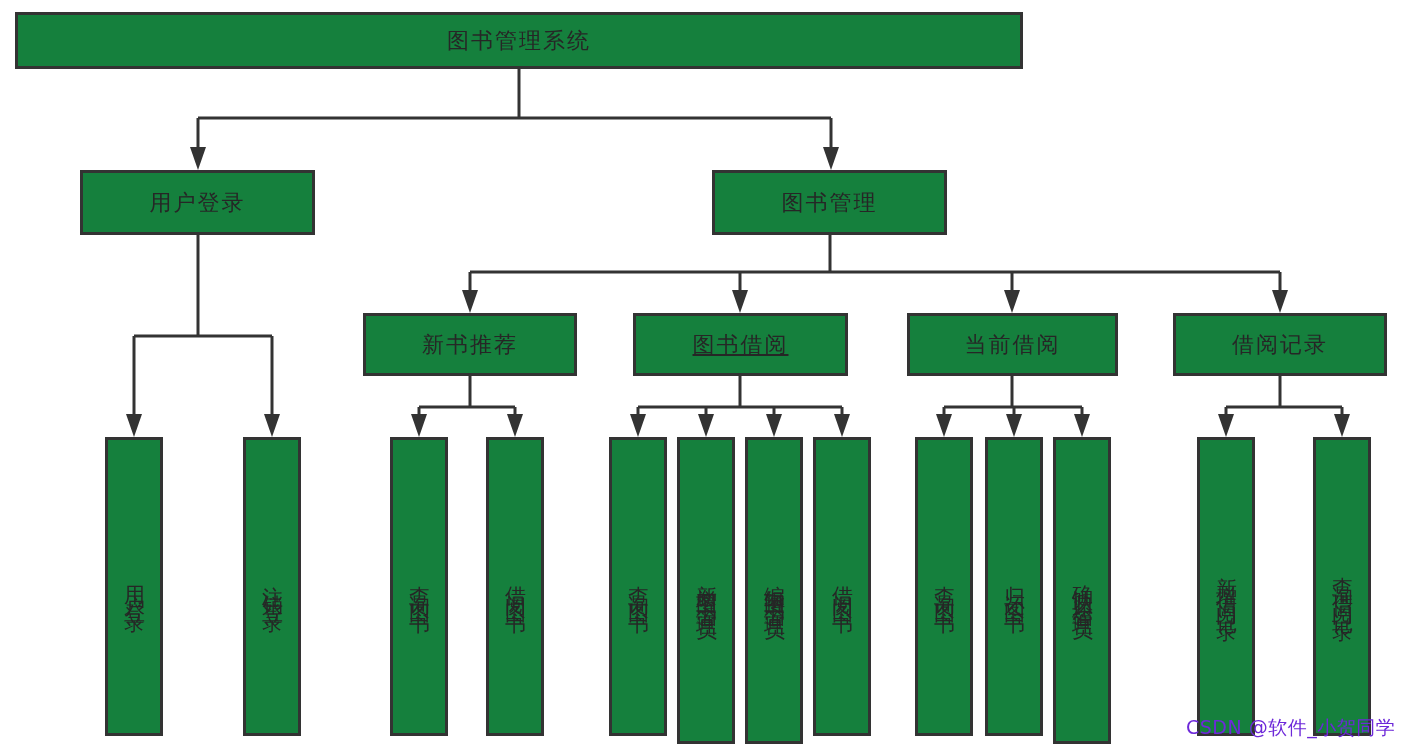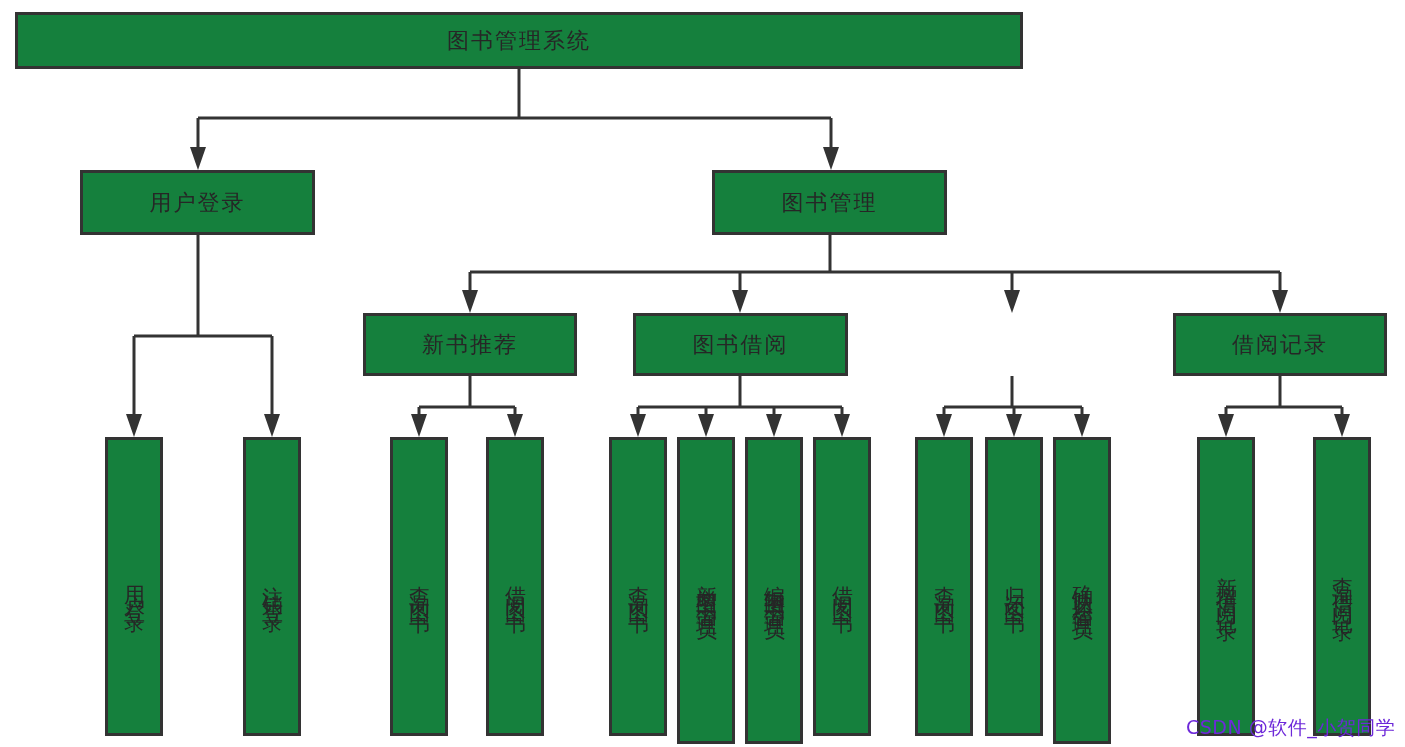--- a/index.html
+++ b/index.html
@@ -144,22 +144,25 @@
   <div class="node hbox" style="left:80px; top:170px; width:235px; height:65px;">
     <span>用户登录</span>
   </div>
   <div class="node hbox" style="left:363px; top:313px; width:214px; height:63px;">
     <span>新书推荐</span>
   </div>
 
   <div class="node hbox" style="left:712px; top:170px; width:235px; height:65px;">
     <span>图书管理</span>
   </div>
-  <div class="node hbox" style="left:633px; top:313px; width:215px; height:63px;">
+  <div class="node hbox" style="left:633px; top:313px; width:215px; height:63px;text-decoration:underline;">
     <span>图书借阅</span>
+  </div>
+  <div class="node hbox" style="left:907px; top:313px; width:211px; height:63px;">
+    <span>当前借阅</span>
   </div>
   <div class="node hbox" style="left:1173px; top:313px; width:214px; height:63px;">
     <span>借阅记录</span>
   </div>
 
   <div class="node vbox" style="left:105px; top:437px; width:58px; height:299px;">
     <span>用户登录</span>
   </div>
   <div class="node vbox" style="left:243px; top:437px; width:58px; height:299px;">
     <span>注销登录</span>

